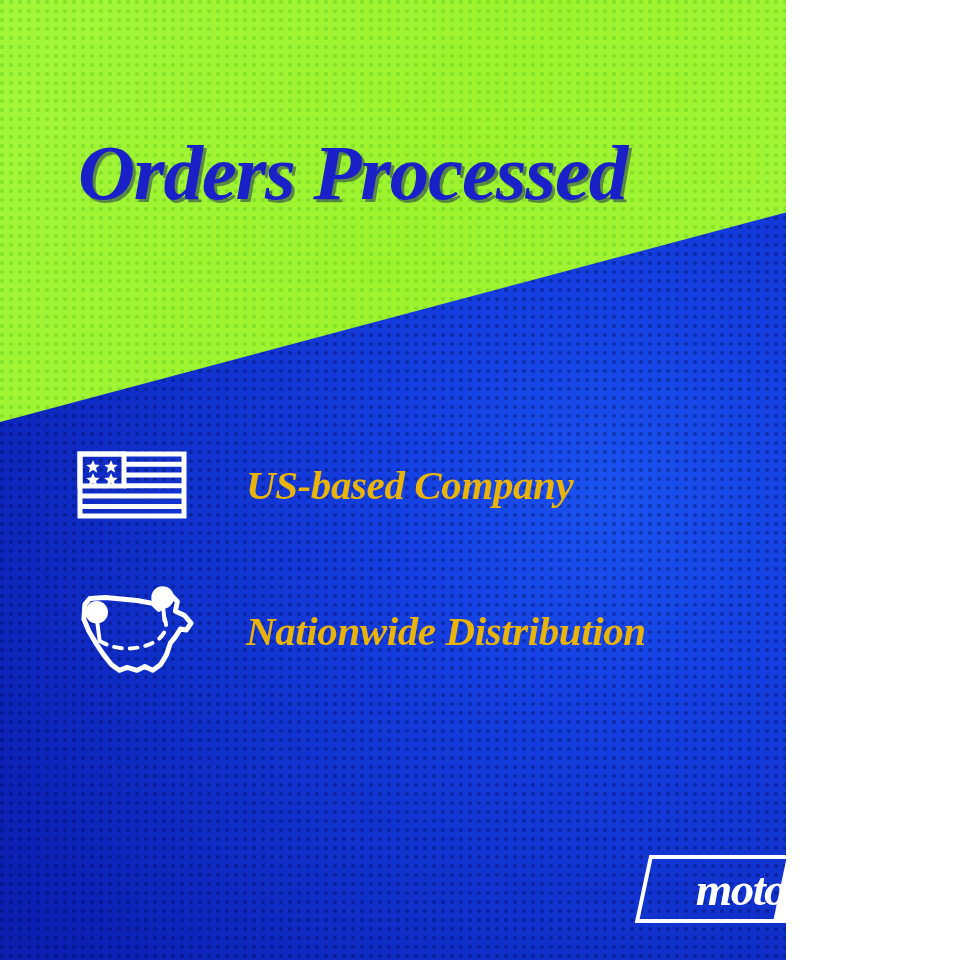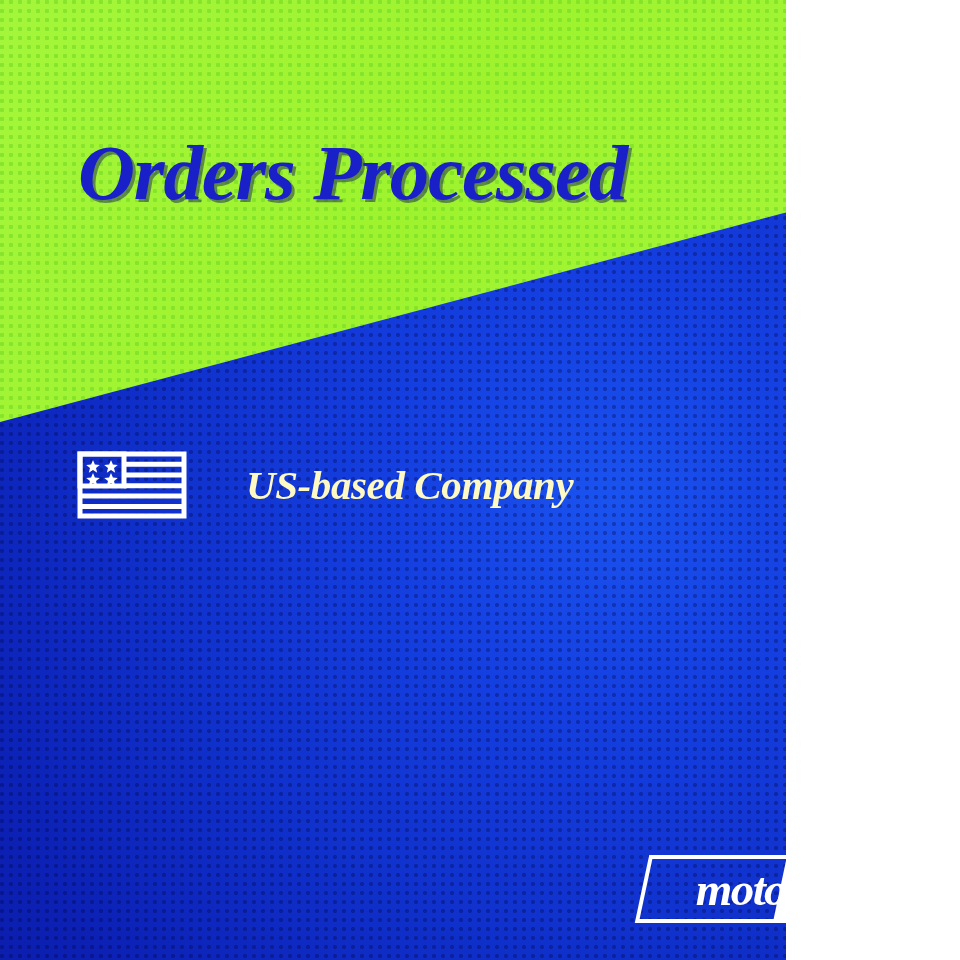--- a/index.html
+++ b/index.html
@@ -88,21 +88,21 @@
     align-items: center;
     justify-content: flex-start;
   }
   .feature-label {
     position: absolute;
     left: 246px;
     top: 0;
     height: 110px;
     display: flex;
     align-items: center;
-    color: #fef9c3;
+    color: #eab308;
     font-weight: bold;
     font-style: italic;
     font-size: 41px;
     letter-spacing: -0.4px;
     white-space: nowrap;
   }
 
   
   .logo {
     position: absolute;
@@ -173,20 +173,39 @@
             <polygon points="35,10 36.9,14.6 41.8,14.9 38.0,18.0 39.2,22.8 35,20.1 30.8,22.8 32.0,18.0 28.2,14.9 33.1,14.6"></polygon>
             <polygon points="17,23 18.9,27.6 23.8,27.9 20.0,31.0 21.2,35.8 17,33.1 12.8,35.8 14.0,31.0 10.2,27.9 15.1,27.6"></polygon>
             <polygon points="35,23 36.9,27.6 41.8,27.9 38.0,31.0 39.2,35.8 35,33.1 30.8,35.8 32.0,31.0 28.2,27.9 33.1,27.6"></polygon>
           </g>
         </svg>
       </div>
       <div class="feature-label">US-based Company</div>
     </div>
 
 
+    <div class="feature-row">
+      <div class="feature-icon">
+        <svg width="126" height="92" viewBox="0 0 126 92" fill="none" stroke="#ffffff" stroke-width="5" stroke-linejoin="round" stroke-linecap="round">
+
+          <path d="M9 19 L14 13 L30 12 L62 15 L78 18 L84 24 L92 19 L97 10 L103 16 L101 26 L110 30 L117 38
+                   L112 45 L106 44 L101 52 L96 58 L92 70 L86 80 L78 86 L70 82 L62 86 L52 83 L44 86
+                   L36 80 L28 70 L20 58 L13 46 L8 34 Z"></path>
+
+          <path d="M24 56 C40 66, 62 66, 78 58 C90 52, 94 42, 90 33" stroke-dasharray="8 8" stroke-width="4"></path>
+
+          <line x1="24" y1="56" x2="21" y2="32" stroke-width="4"></line>
+          <circle cx="21" cy="27" r="9" fill="#ffffff" stroke="#ffffff"></circle>
+
+          <line x1="90" y1="36" x2="88" y2="16" stroke-width="4"></line>
+          <circle cx="88" cy="12" r="9" fill="#ffffff" stroke="#ffffff"></circle>
+        </svg>
+      </div>
+      <div class="feature-label">Nationwide Distribution</div>
+    </div>
 
   </div>
 
   <div class="logo">
     <div class="logo-right-fill"></div>
     <div class="logo-text">
       <span class="logo-moto">moto</span>
         <span class="logo-now">now</span>
     </div>
   </div>

